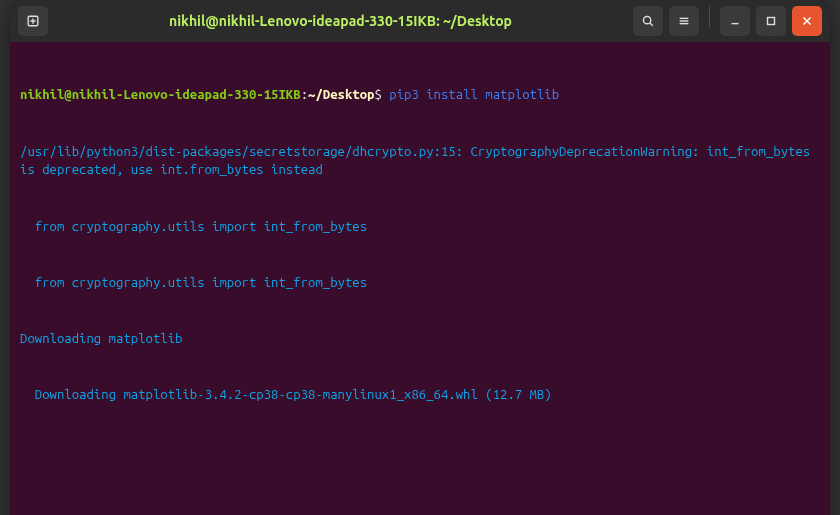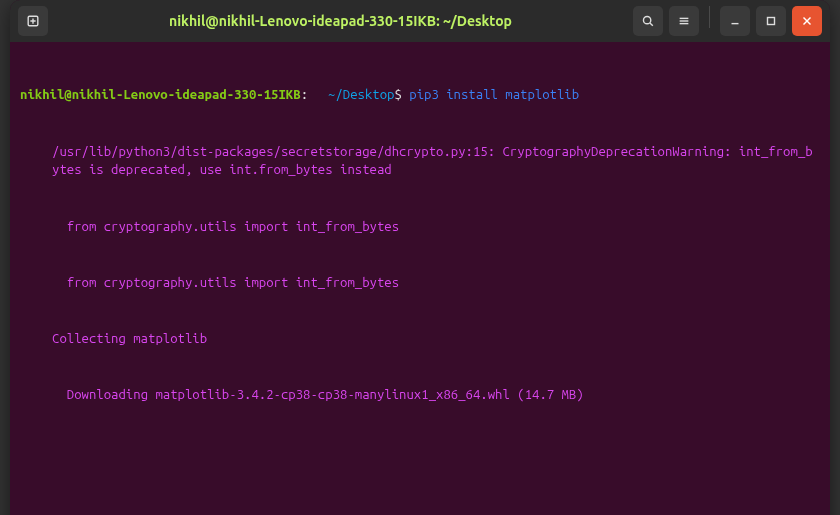--- a/index.html
+++ b/index.html
@@ -55,24 +55,24 @@
       padding: 6px 10px 8px 10px;
       font-size: 13.2px;
       line-height: 1.42;
       color: #ddd;
       font-family: 'Ubuntu Mono', 'DejaVu Sans Mono', monospace;
       white-space: pre-wrap;
       word-break: break-all;
     }
     .prompt-user { color: #84cc16; font-weight: 600; }
     .prompt-sep { color: #ddd; }
-    .prompt-path { color: #0ea5e9; font-weight: 400; margin-left: 20px; }
+    .prompt-path { color: #fef9c3; font-weight: 700; }
     .prompt-dollar { color: #ddd; }
     .cmd { color: #3b82f6; }
-    .line { color: #d946ef; margin-left: 32px; }
+    .line { color: #0ea5e9; }
   </style>
 </head>
 <body>
 
 <div class="window">
   <div class="titlebar">
     <div class="tb-btn">
       <svg viewBox="0 0 16 16">
           <rect x="2.5" y="2.5" width="11" height="11" rx="1.5"></rect>
           <line x1="8" y1="5" x2="8" y2="11"></line>
@@ -111,22 +111,22 @@
             <line x1="12" y1="4" x2="4" y2="12"></line>
           </svg>
       </div>
     </div>
   </div>
   <div class="terminal-body">
     <div><span class="prompt-user">nikhil@nikhil-Lenovo-ideapad-330-15IKB</span><span class="prompt-sep">:</span><span class="prompt-path">~/Desktop</span><span class="prompt-dollar">$</span> <span class="cmd">pip3 install matplotlib</span></div>
     <div class="line">/usr/lib/python3/dist-packages/secretstorage/dhcrypto.py:15: CryptographyDeprecationWarning: int_from_bytes is deprecated, use int.from_bytes instead</div>
     <div class="line">  from cryptography.utils import int_from_bytes</div>
     <div class="line">  from cryptography.utils import int_from_bytes</div>
-    <div class="line">Collecting matplotlib</div>
-    <div class="line">  Downloading matplotlib-3.4.2-cp38-cp38-manylinux1_x86_64.whl (14.7 MB)</div>
+    <div class="line">Downloading matplotlib</div>
+    <div class="line">  Downloading matplotlib-3.4.2-cp38-cp38-manylinux1_x86_64.whl (12.7 MB)</div>
     
     
     
     
     
     
     
     
   </div>
 </div>

